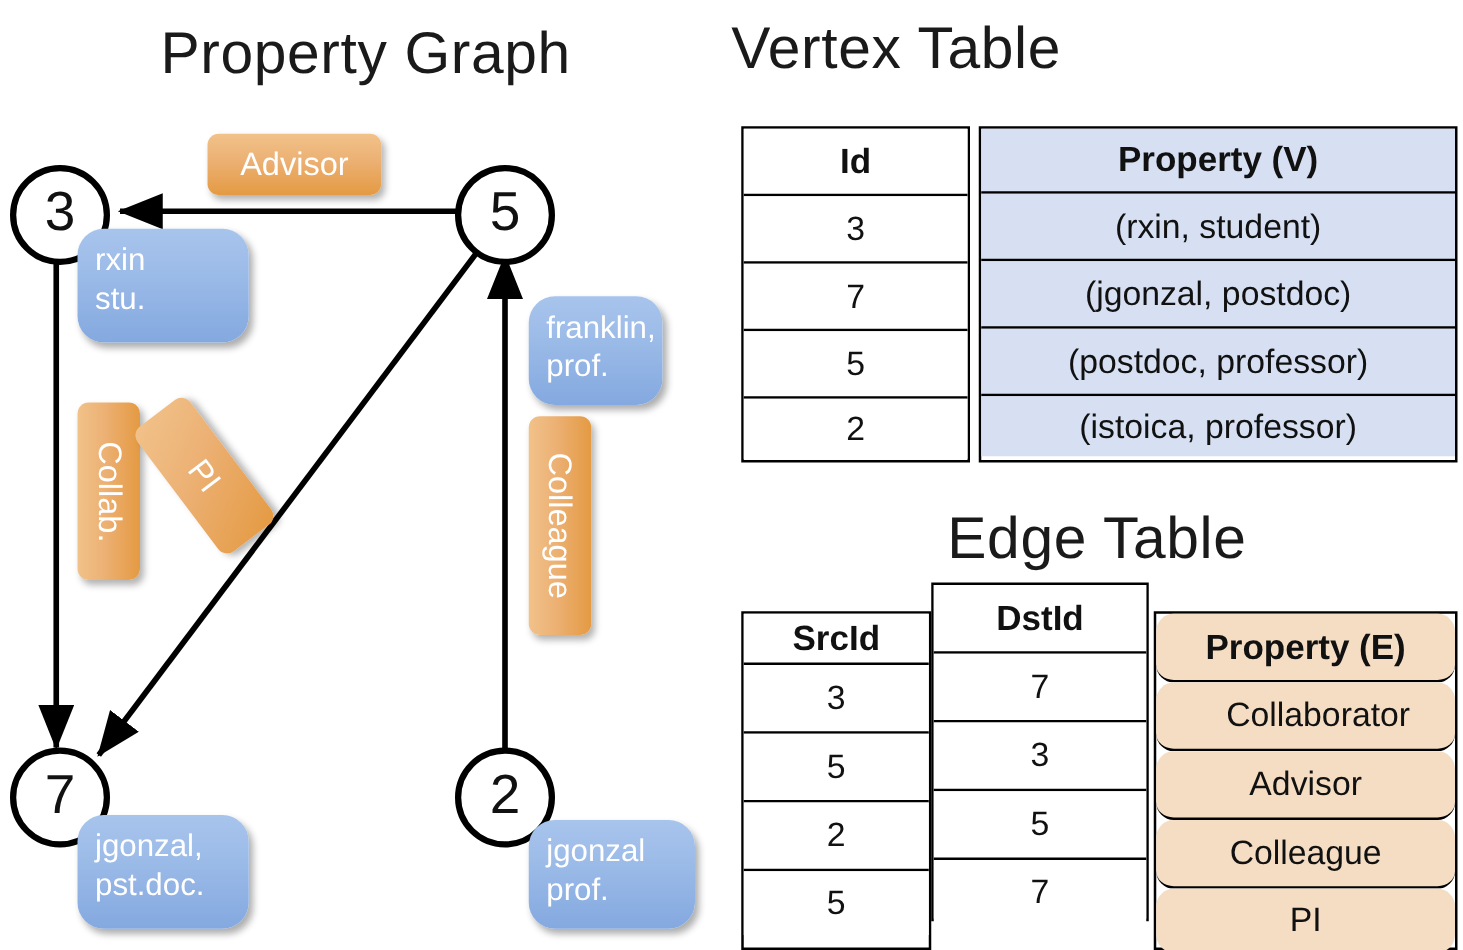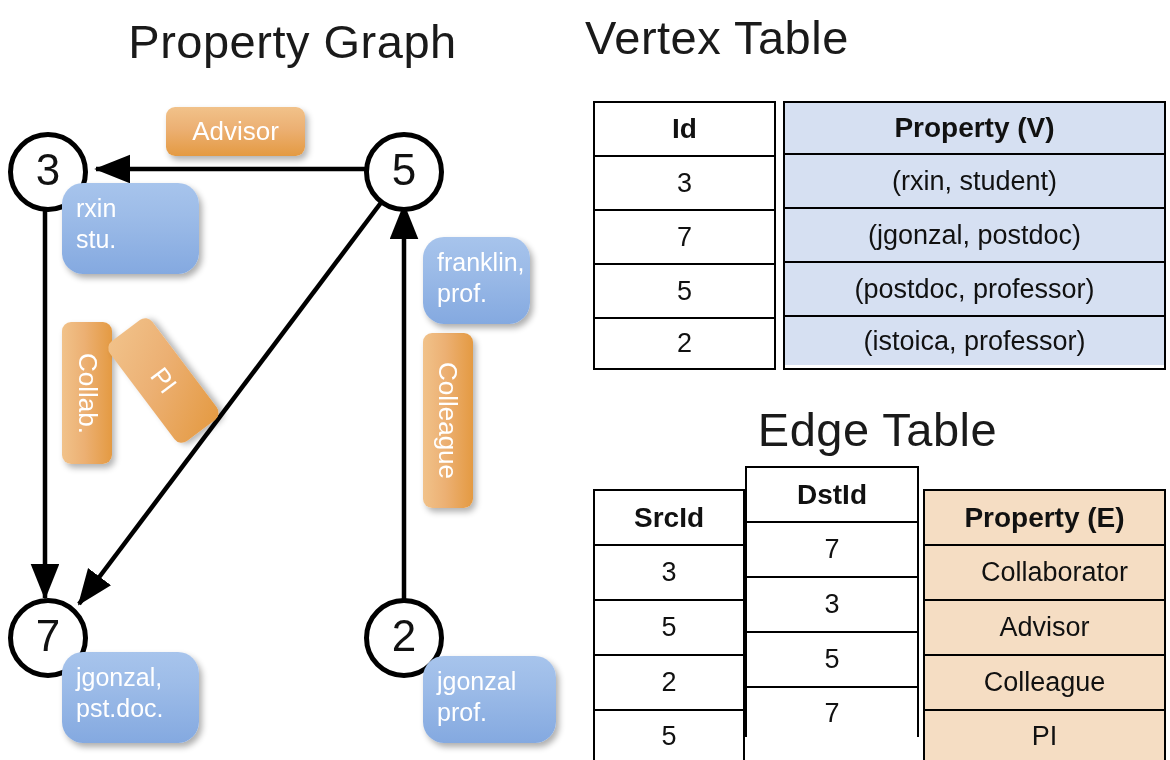--- a/index.html
+++ b/index.html
@@ -91,21 +91,21 @@
     border-bottom:2.5px solid #000;
     display:flex;align-items:center;justify-content:center;
     font-size:27px;color:#111;
     font-family:"Liberation Sans", sans-serif;
     white-space:nowrap;
   }
   .cell.last{border-bottom:none;}
   .cell.hdr{font-weight:bold;font-size:28px;}
   .cell.plain{background:#ffffff;}
   .cell.vfill{background:#d6e0f2;}
-  .cell.efill{background:#f5ddc3;}
+  .cell.efill{background:#f5ddc3;border-radius:14px;}
 </style>
 </head>
 <body>
 
 <div id="root">
 
   <div class="title" id="title-property-graph">Property Graph</div>
 
   <div class="title" id="title-vertex-table">Vertex Table</div>
 
@@ -194,21 +194,21 @@
       <div class="cell vfill" style="height:54px;">(rxin, student)</div>
       <div class="cell vfill" style="height:54px;">(jgonzal, postdoc)</div>
       <div class="cell vfill" style="height:54px;">(postdoc, professor)</div>
       <div class="cell vfill last" style="height:48px;">(istoica, professor)</div>
     </div>
   </div>
 
   <div>
 
     <div class="tblblock" style="left:593px;top:489px;width:152px;height:271px;">
-      <div class="cell plain hdr" style="height:55px;">SrcId</div>
+      <div class="cell plain hdr" style="height:41px;">SrcId</div>
       <div class="cell plain" style="height:55px;">3</div>
       <div class="cell plain" style="height:55px;">5</div>
       <div class="cell plain" style="height:55px;">2</div>
       <div class="cell plain last" style="height:51px;">5</div>
     </div>
 
     <div class="tblblock" style="left:745px;top:466px;width:174px;height:271px;">
       <div class="cell plain hdr" style="height:55px;">DstId</div>
       <div class="cell plain" style="height:55px;">7</div>
       <div class="cell plain" style="height:55px;">3</div>

